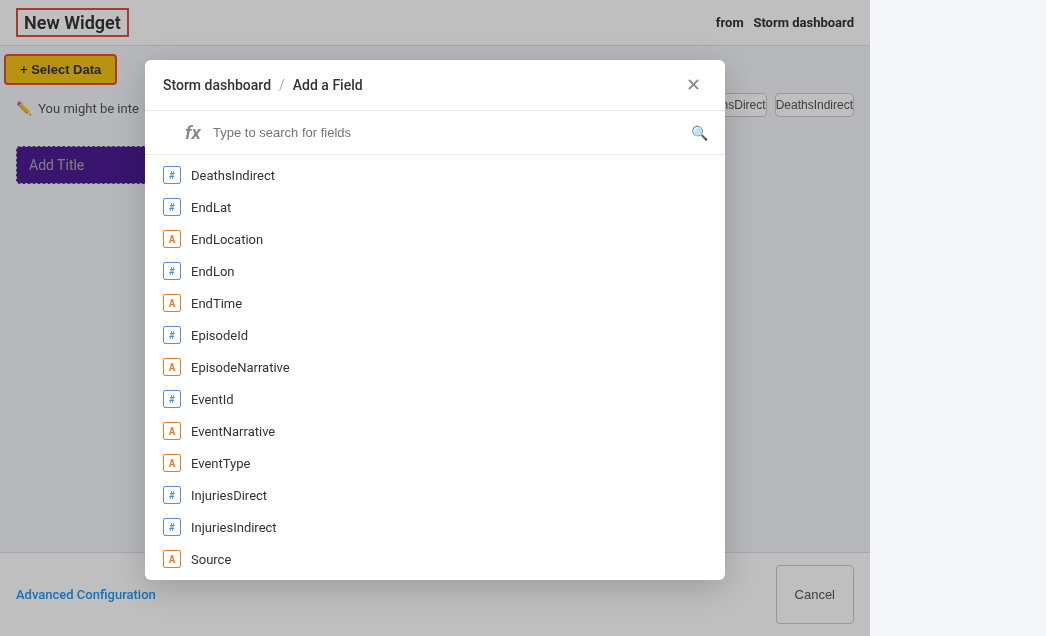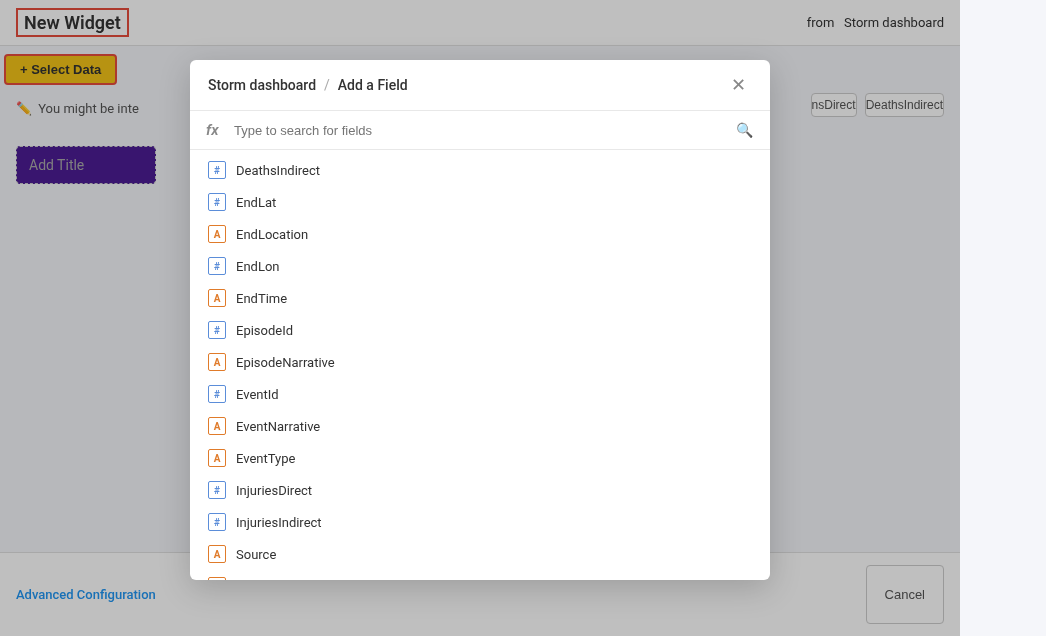--- a/index.html
+++ b/index.html
@@ -7,21 +7,21 @@
       font-family: -apple-system, BlinkMacSystemFont, 'Segoe UI', Roboto, sans-serif;
       background: #f5f6fa;
       width: 1046px;
       height: 636px;
       overflow: hidden;
       position: relative;
     }
 
     
     .page-wrapper {
-      width: 960px;
+      width: 870px;
       height: 636px;
       background: #f5f6fa;
       position: relative;
     }
 
     
     .page-header {
       display: flex;
       align-items: center;
       justify-content: space-between;
@@ -35,21 +35,21 @@
       color: #333;
       border: 2px solid #e74c3c;
       padding: 2px 6px;
     }
     .from-label {
       font-size: 13px;
       color: #888;
     }
     .from-label span {
       color: #333;
-      font-weight: 400;
+      font-weight: 700;
     }
 
     
     .toolbar {
       padding: 8px 4px;
       display: flex;
       align-items: center;
       gap: 12px;
     }
     .select-data-btn {
@@ -196,25 +196,26 @@
 
     
     .search-row {
       display: flex;
       align-items: center;
       padding: 10px 16px;
       border-bottom: 1px solid #e8e8e8;
       gap: 8px;
     }
     .fx-label {
-      font-size: 15px;
+      font-size: 19px;
       color: #888;
       font-style: italic;
       font-weight: 600;
       min-width: 20px;
+      margin-left: 24px;
     }
     .search-input {
       flex: 1;
       border: none;
       outline: none;
       font-size: 13px;
       color: #333;
       background: transparent;
     }
     .search-icon {

